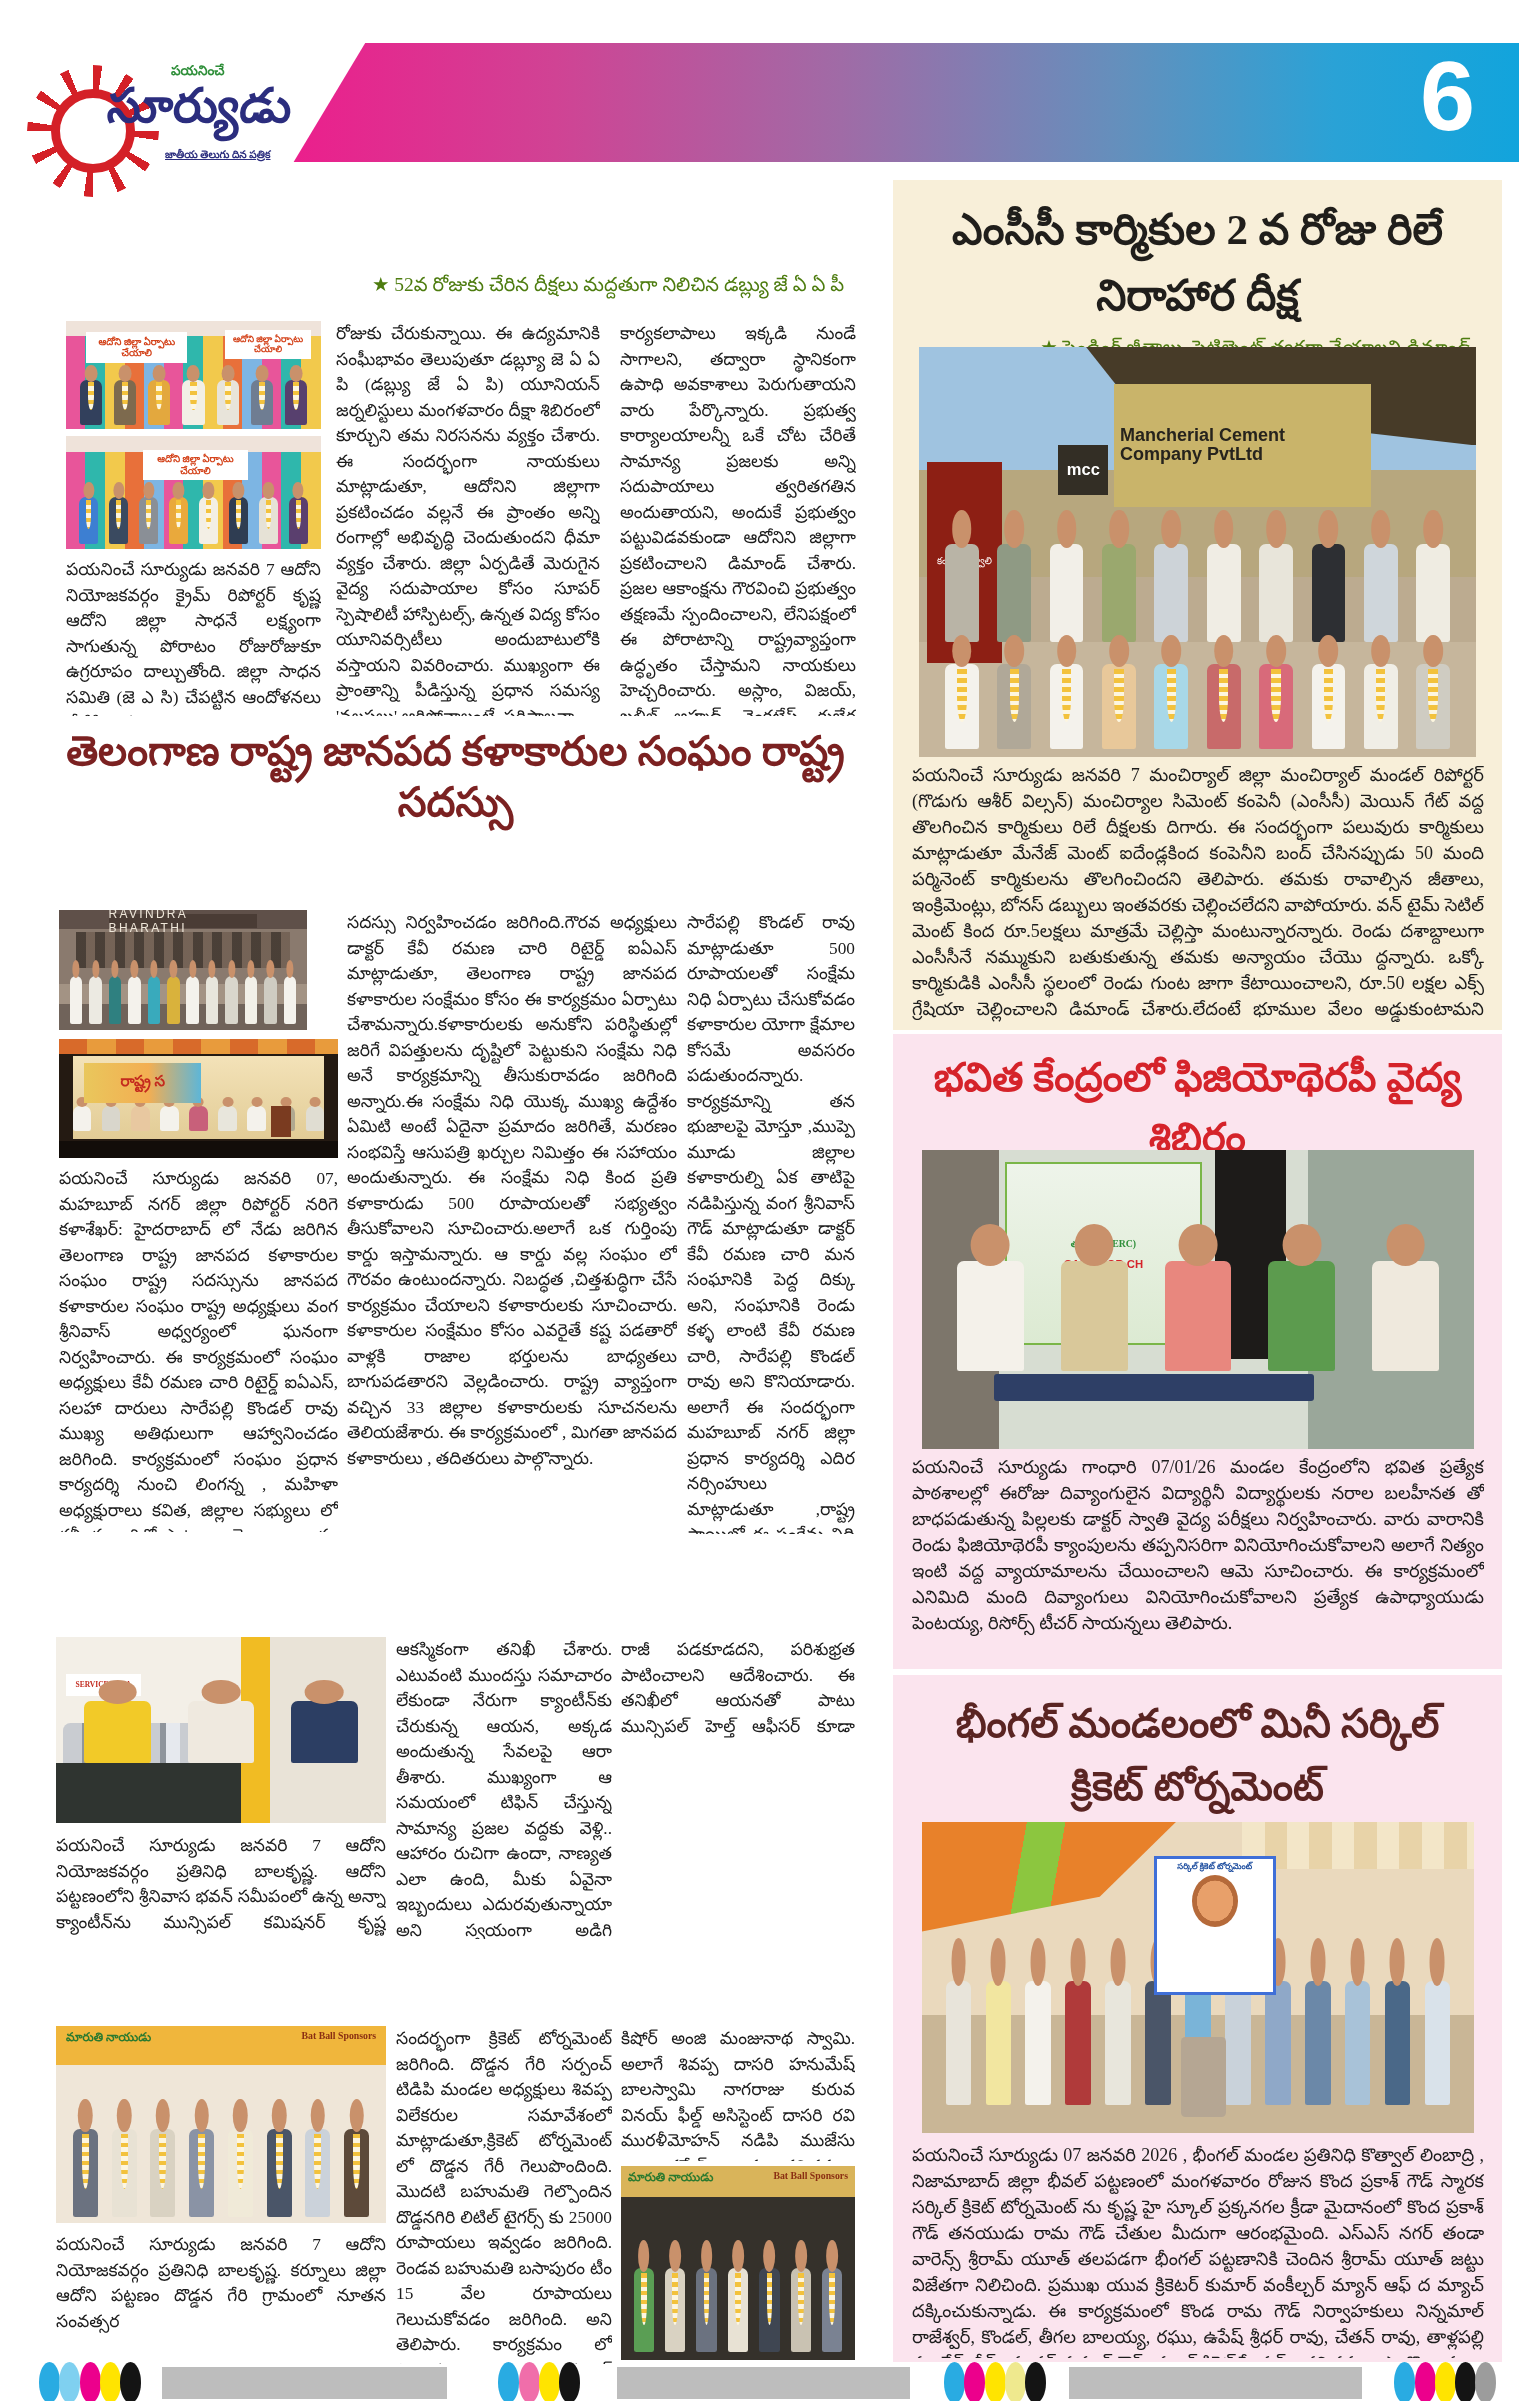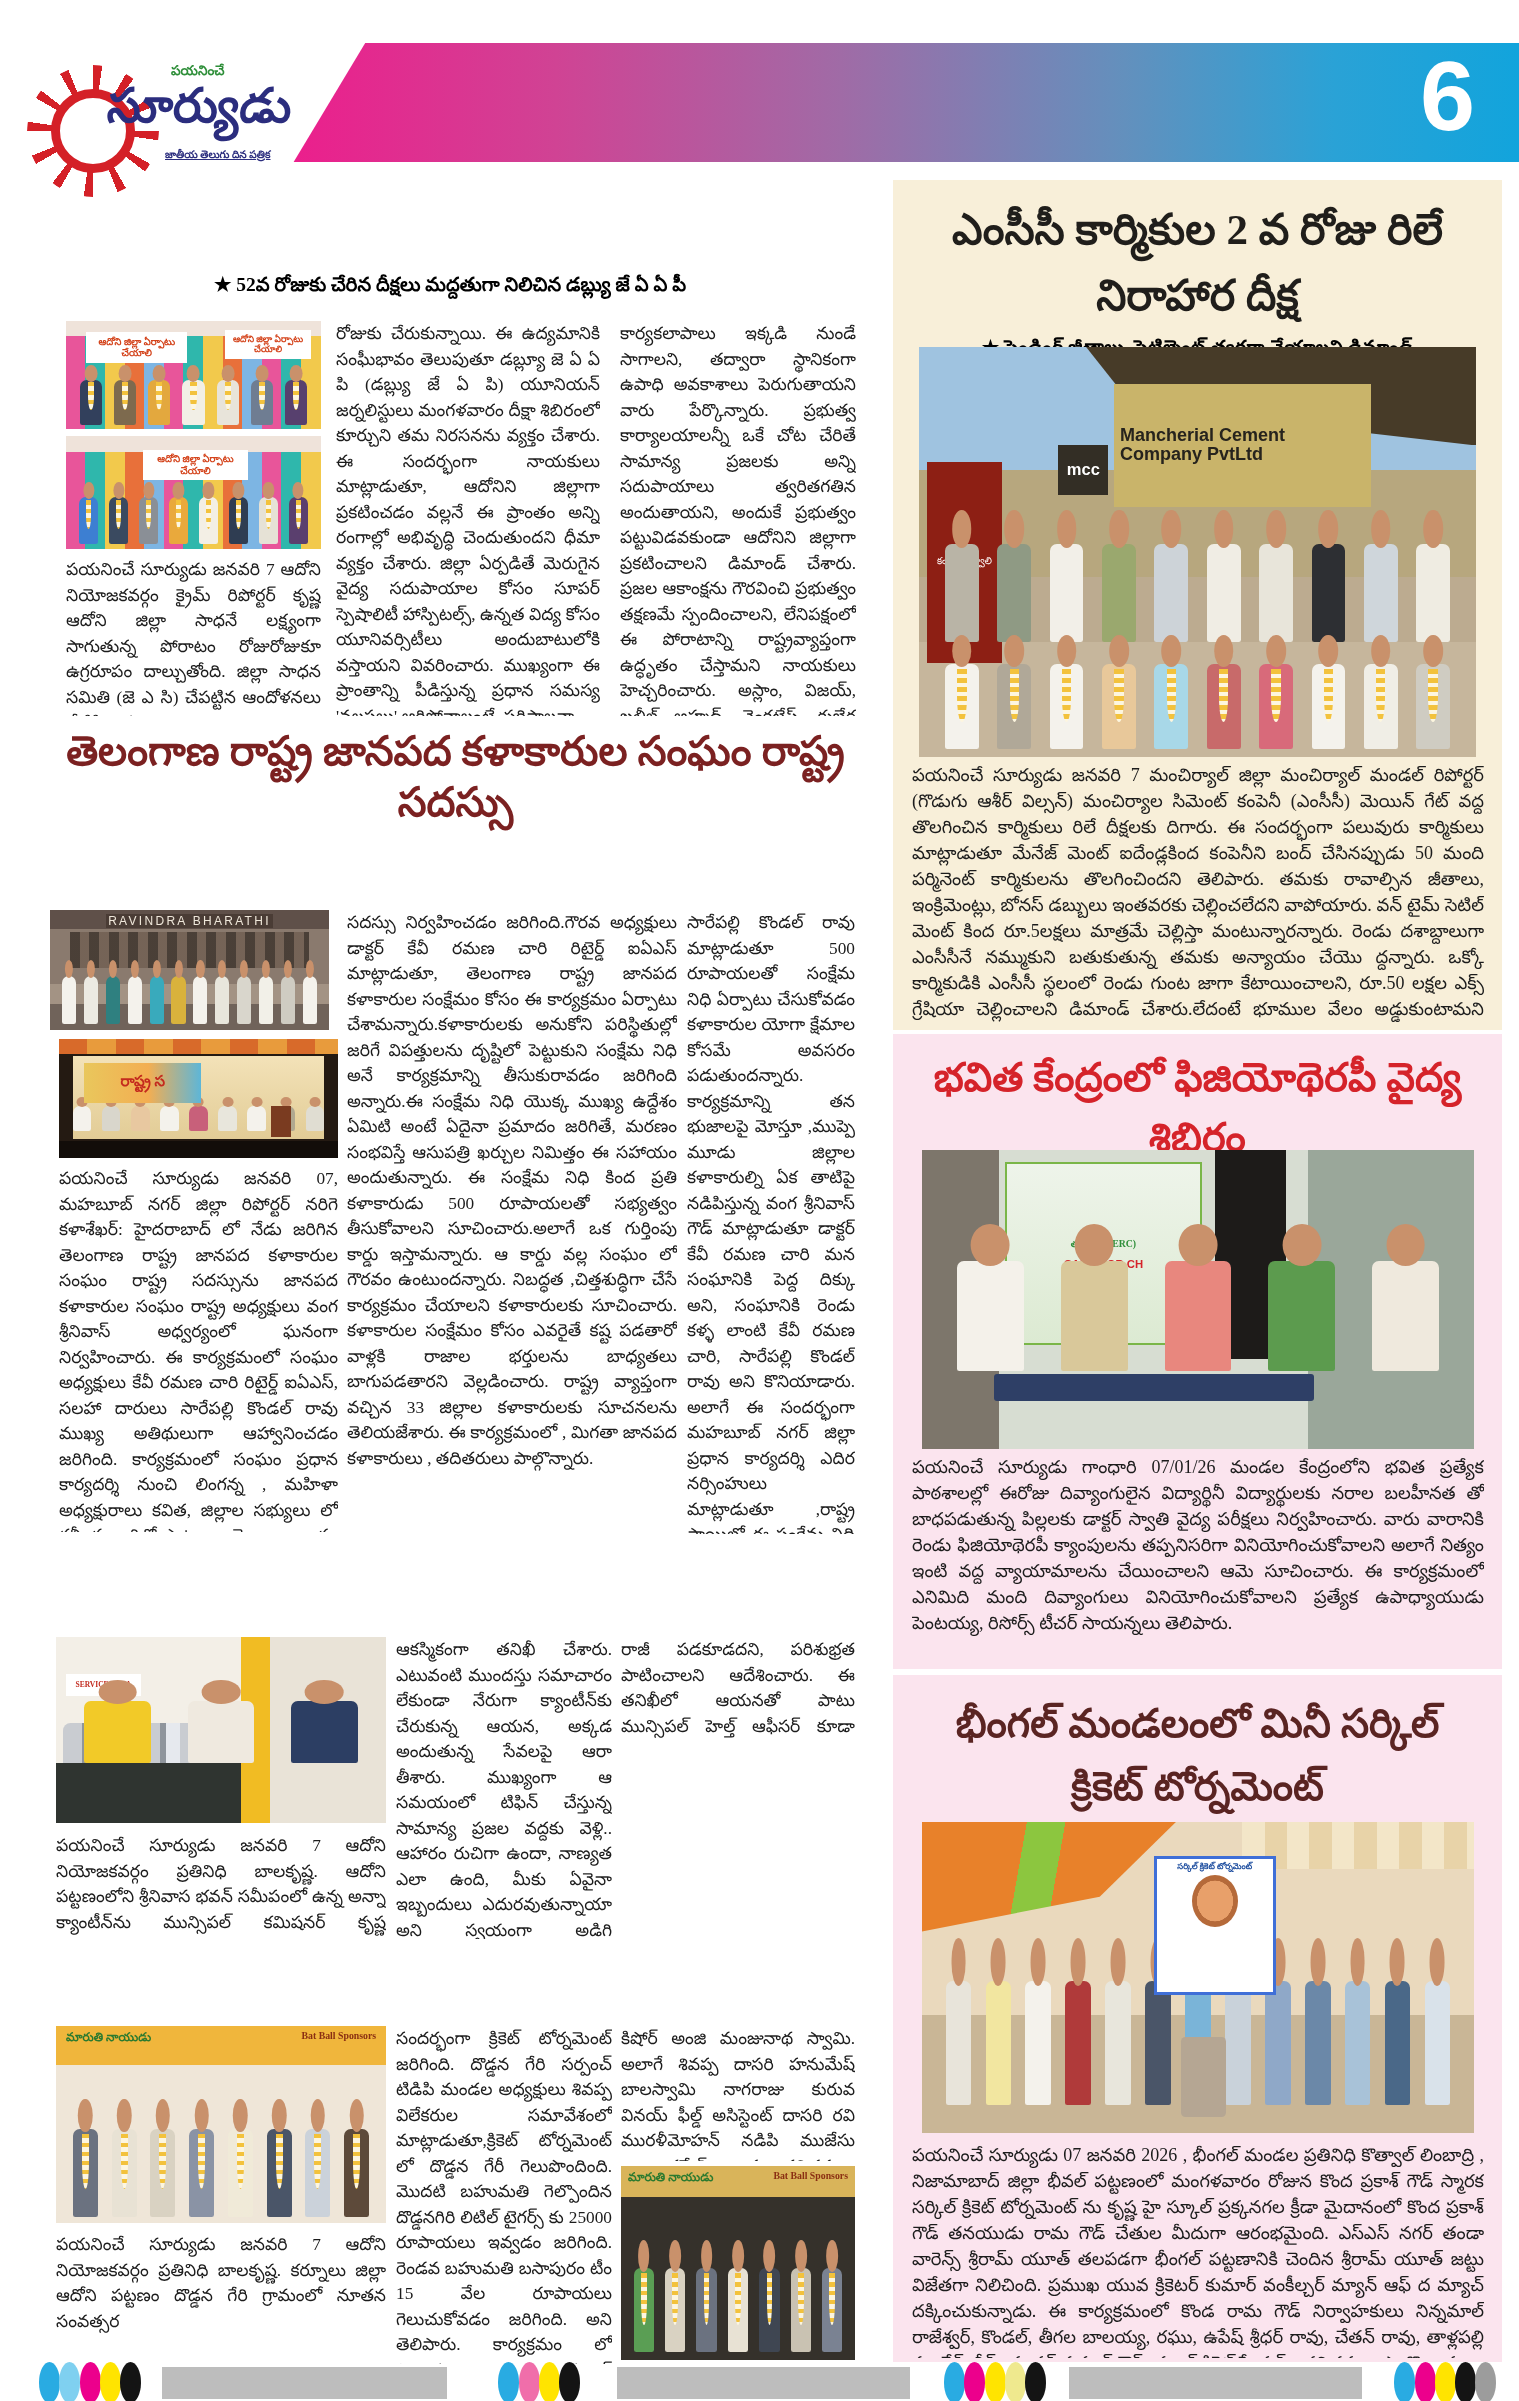--- a/index.html
+++ b/index.html
@@ -16,21 +16,21 @@
   .mast-pre{position:absolute;left:171px;top:63px;font-size:13.5px;font-weight:bold;color:#2f8f3a;}
   .mast-title{position:absolute;left:107px;top:78px;font-size:48px;font-weight:900;color:#2b2d7e;transform:skewX(-4deg);}
   .mast-tag{position:absolute;left:165px;top:149px;font-size:10.5px;font-weight:bold;color:#2b2d7e;text-decoration:underline;}
   .banner{position:absolute;left:285px;top:43px;width:1234px;height:119px;
     background:linear-gradient(90deg,#ec1e8c 0%,#d04394 22%,#a06ba6 45%,#6390bd 68%,#2aa2d6 85%,#12a4dc 100%);
     clip-path:polygon(6.5% 0,100% 0,100% 100%,0.7% 100%);}
   .pageno{position:absolute;right:44px;top:50%;transform:translateY(-56%);font-size:99px;font-weight:900;color:#ffffff;font-family:"Liberation Sans",sans-serif;}
 
   
   .hl{position:absolute;font-weight:bold;text-align:center;line-height:1.25;}
-  .sub{position:absolute;font-weight:bold;text-align:center;color:#000000;}
+  .sub{position:absolute;font-weight:normal;text-align:right;color:#4d7c0f;}
   .col{position:absolute;text-align:justify;font-size:17.3px;line-height:25.5px;color:#1c1c1c;overflow:hidden;}
 
   
   .photo{position:absolute;overflow:hidden;background:#cfcabe;}
   .people-row{position:absolute;left:3%;right:3%;display:flex;justify-content:space-around;align-items:flex-end;}
   .person{position:relative;height:80%;border-radius:6.8px 6.8px 2.3px 2.3px;flex:0 0 auto;}
   .person::before{content:'';position:absolute;top:-34%;left:50%;transform:translateX(-50%);
     width:58%;height:38%;border-radius:50%;background:#c9916b;}
   .person.garland::after{content:'';position:absolute;top:6%;left:36%;width:28%;height:62%;
     border-radius:0 0 50% 50%;background:repeating-linear-gradient(#f3c23c 0 4.5px,#fdf6df 4.5px 9px);}
@@ -145,21 +145,21 @@
         <div class="person garland" style="background: rgb(230, 226, 214); width: 8.06452%;"></div>
         <div class="person garland" style="background: rgb(90, 63, 110); width: 8.06452%;"></div>
       </div>
     </div>
   <div class="col" style="left:66px;top:557px;width:255px;height:159px;">పయనించే సూర్యుడు జనవరి 7 ఆదోని నియోజకవర్గం క్రైమ్ రిపోర్టర్ కృష్ణ ఆదోని జిల్లా సాధనే లక్ష్యంగా సాగుతున్న పోరాటం రోజురోజుకూ ఉగ్రరూపం దాల్చుతోంది. జిల్లా సాధన సమితి (జె ఎ సి) చేపట్టిన ఆందోళనలు నేటికి 52వ</div>
   <div class="col" style="left:336px;top:321px;width:264px;height:395px;">రోజుకు చేరుకున్నాయి. ఈ ఉద్యమానికి సంఘీభావం తెలుపుతూ డబ్ల్యూ జె ఏ ఏ పి (డబ్ల్యు జే ఏ పి) యూనియన్ జర్నలిస్టులు మంగళవారం దీక్షా శిబిరంలో కూర్చుని తమ నిరసనను వ్యక్తం చేశారు. ఈ సందర్భంగా నాయకులు మాట్లాడుతూ, ఆదోనిని జిల్లాగా ప్రకటించడం వల్లనే ఈ ప్రాంతం అన్ని రంగాల్లో అభివృద్ధి చెందుతుందని ధీమా వ్యక్తం చేశారు. జిల్లా ఏర్పడితే మెరుగైన వైద్య సదుపాయాల కోసం సూపర్ స్పెషాలిటీ హాస్పిటల్స్, ఉన్నత విద్య కోసం యూనివర్సిటీలు అందుబాటులోకి వస్తాయని వివరించారు. ముఖ్యంగా ఈ ప్రాంతాన్ని పీడిస్తున్న ప్రధాన సమస్య 'వలసలు' ఆగిపోవాలంటే, పరిపాలనా</div>
   <div class="col" style="left:620px;top:321px;width:236px;height:395px;">కార్యకలాపాలు ఇక్కడి నుండే సాగాలని, తద్వారా స్థానికంగా ఉపాధి అవకాశాలు పెరుగుతాయని వారు పేర్కొన్నారు. ప్రభుత్వ కార్యాలయాలన్నీ ఒకే చోట చేరితే సామాన్య ప్రజలకు అన్ని సదుపాయాలు త్వరితగతిన అందుతాయని, అందుకే ప్రభుత్వం పట్టువిడవకుండా ఆదోనిని జిల్లాగా ప్రకటించాలని డిమాండ్ చేశారు. ప్రజల ఆకాంక్షను గౌరవించి ప్రభుత్వం తక్షణమే స్పందించాలని, లేనిపక్షంలో ఈ పోరాటాన్ని రాష్ట్రవ్యాప్తంగా ఉద్ధృతం చేస్తామని నాయకులు హెచ్చరించారు. అస్లాం, విజయ్, ఖలీల్ అహ్మద్, వెంకటేష్, కుబేర స్వామి, ఎం నరసింహులు, కే నరసింహులు, దీక్షలో కూర్చున్నారు.</div>
 
   <div class="hl" style="left:56px;top:726px;width:799px;font-size:41px;color:#7b2121;">తెలంగాణ రాష్ట్ర జానపద కళాకారుల సంఘం రాష్ట్ర సదస్సు</div>
 
-  <div class="photo" id="ph-rb" style="left:50px;top:910px;width:279px;height:120px;">
+  <div class="photo" id="ph-rb" style="left:59px;top:910px;width:248px;height:120px;">
     <div class="strip">RAVINDRA BHARATHI</div>
   <div class="people-row" style="height: 50%; bottom: 5%;">
         <div class="person" style="background: rgb(244, 242, 236); width: 5.37634%;"></div>
         <div class="person" style="background: rgb(236, 234, 226); width: 5.37634%;"></div>
         <div class="person" style="background: rgb(47, 128, 128); width: 5.37634%;"></div>
         <div class="person" style="background: rgb(244, 242, 236); width: 5.37634%;"></div>
         <div class="person" style="background: rgb(57, 170, 188); width: 5.37634%;"></div>
         <div class="person" style="background: rgb(217, 178, 60); width: 5.37634%;"></div>
         <div class="person" style="background: rgb(244, 242, 236); width: 5.37634%;"></div>
         <div class="person" style="background: rgb(232, 230, 220); width: 5.37634%;"></div>

